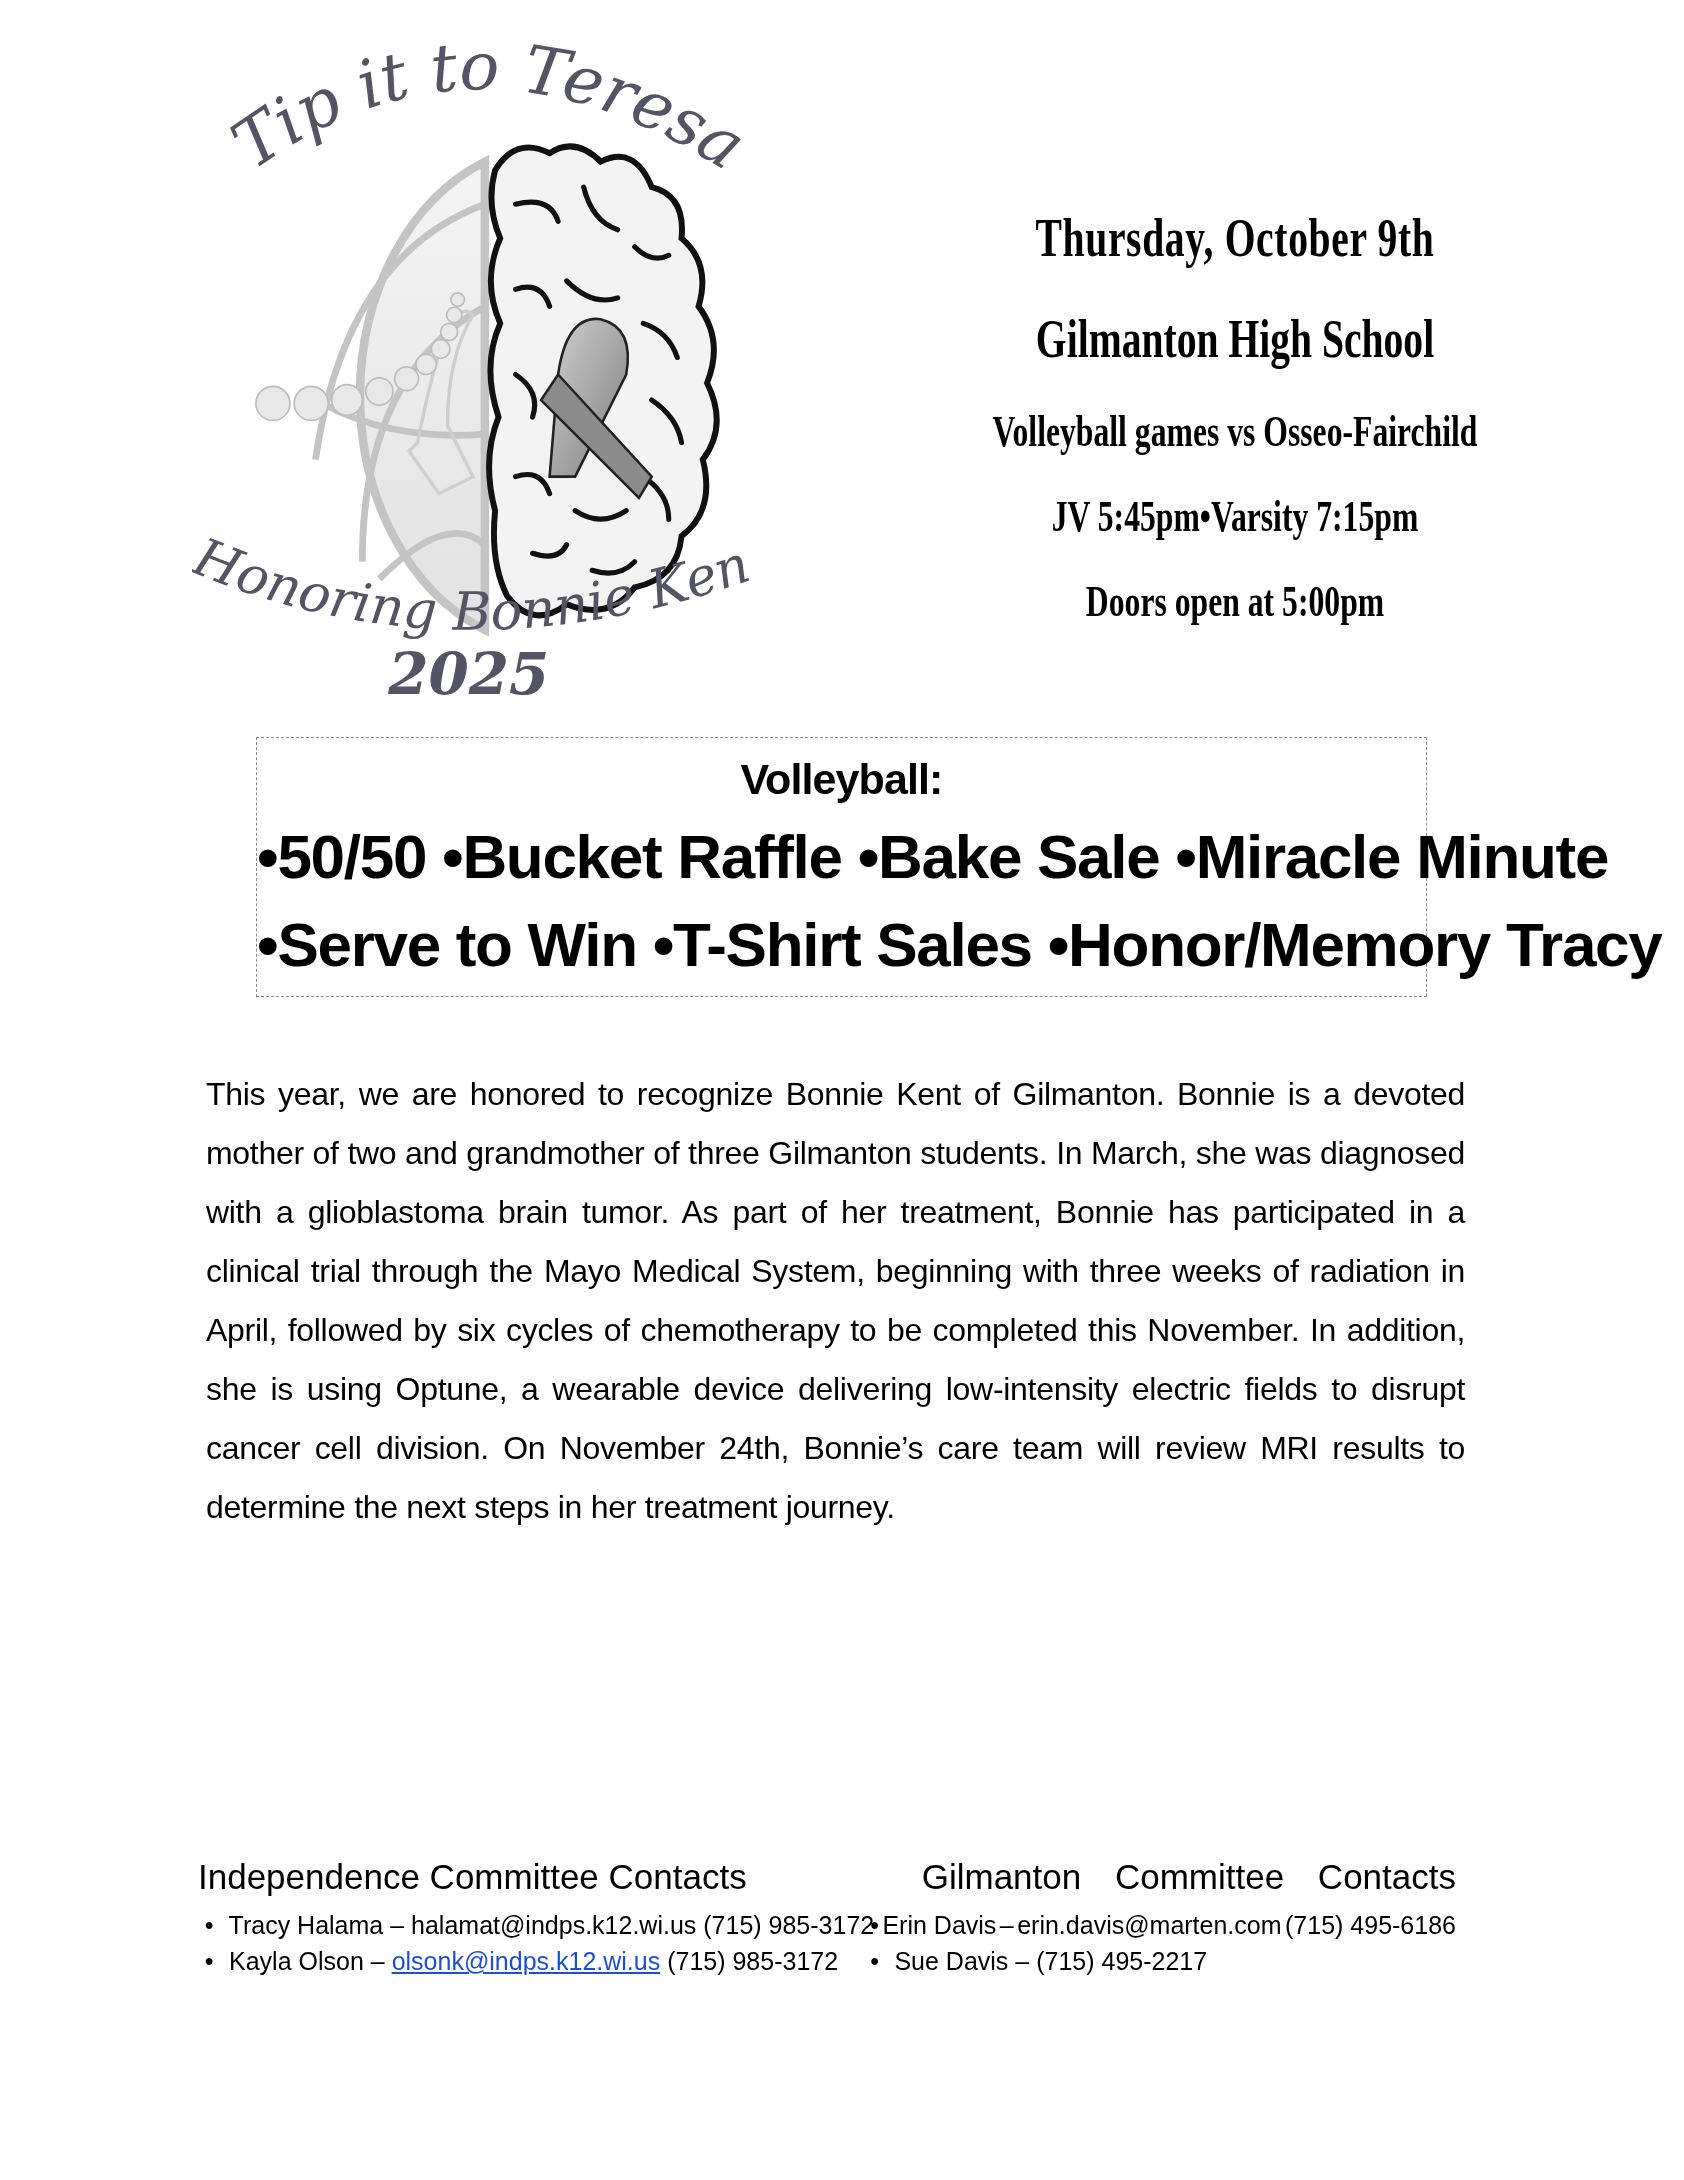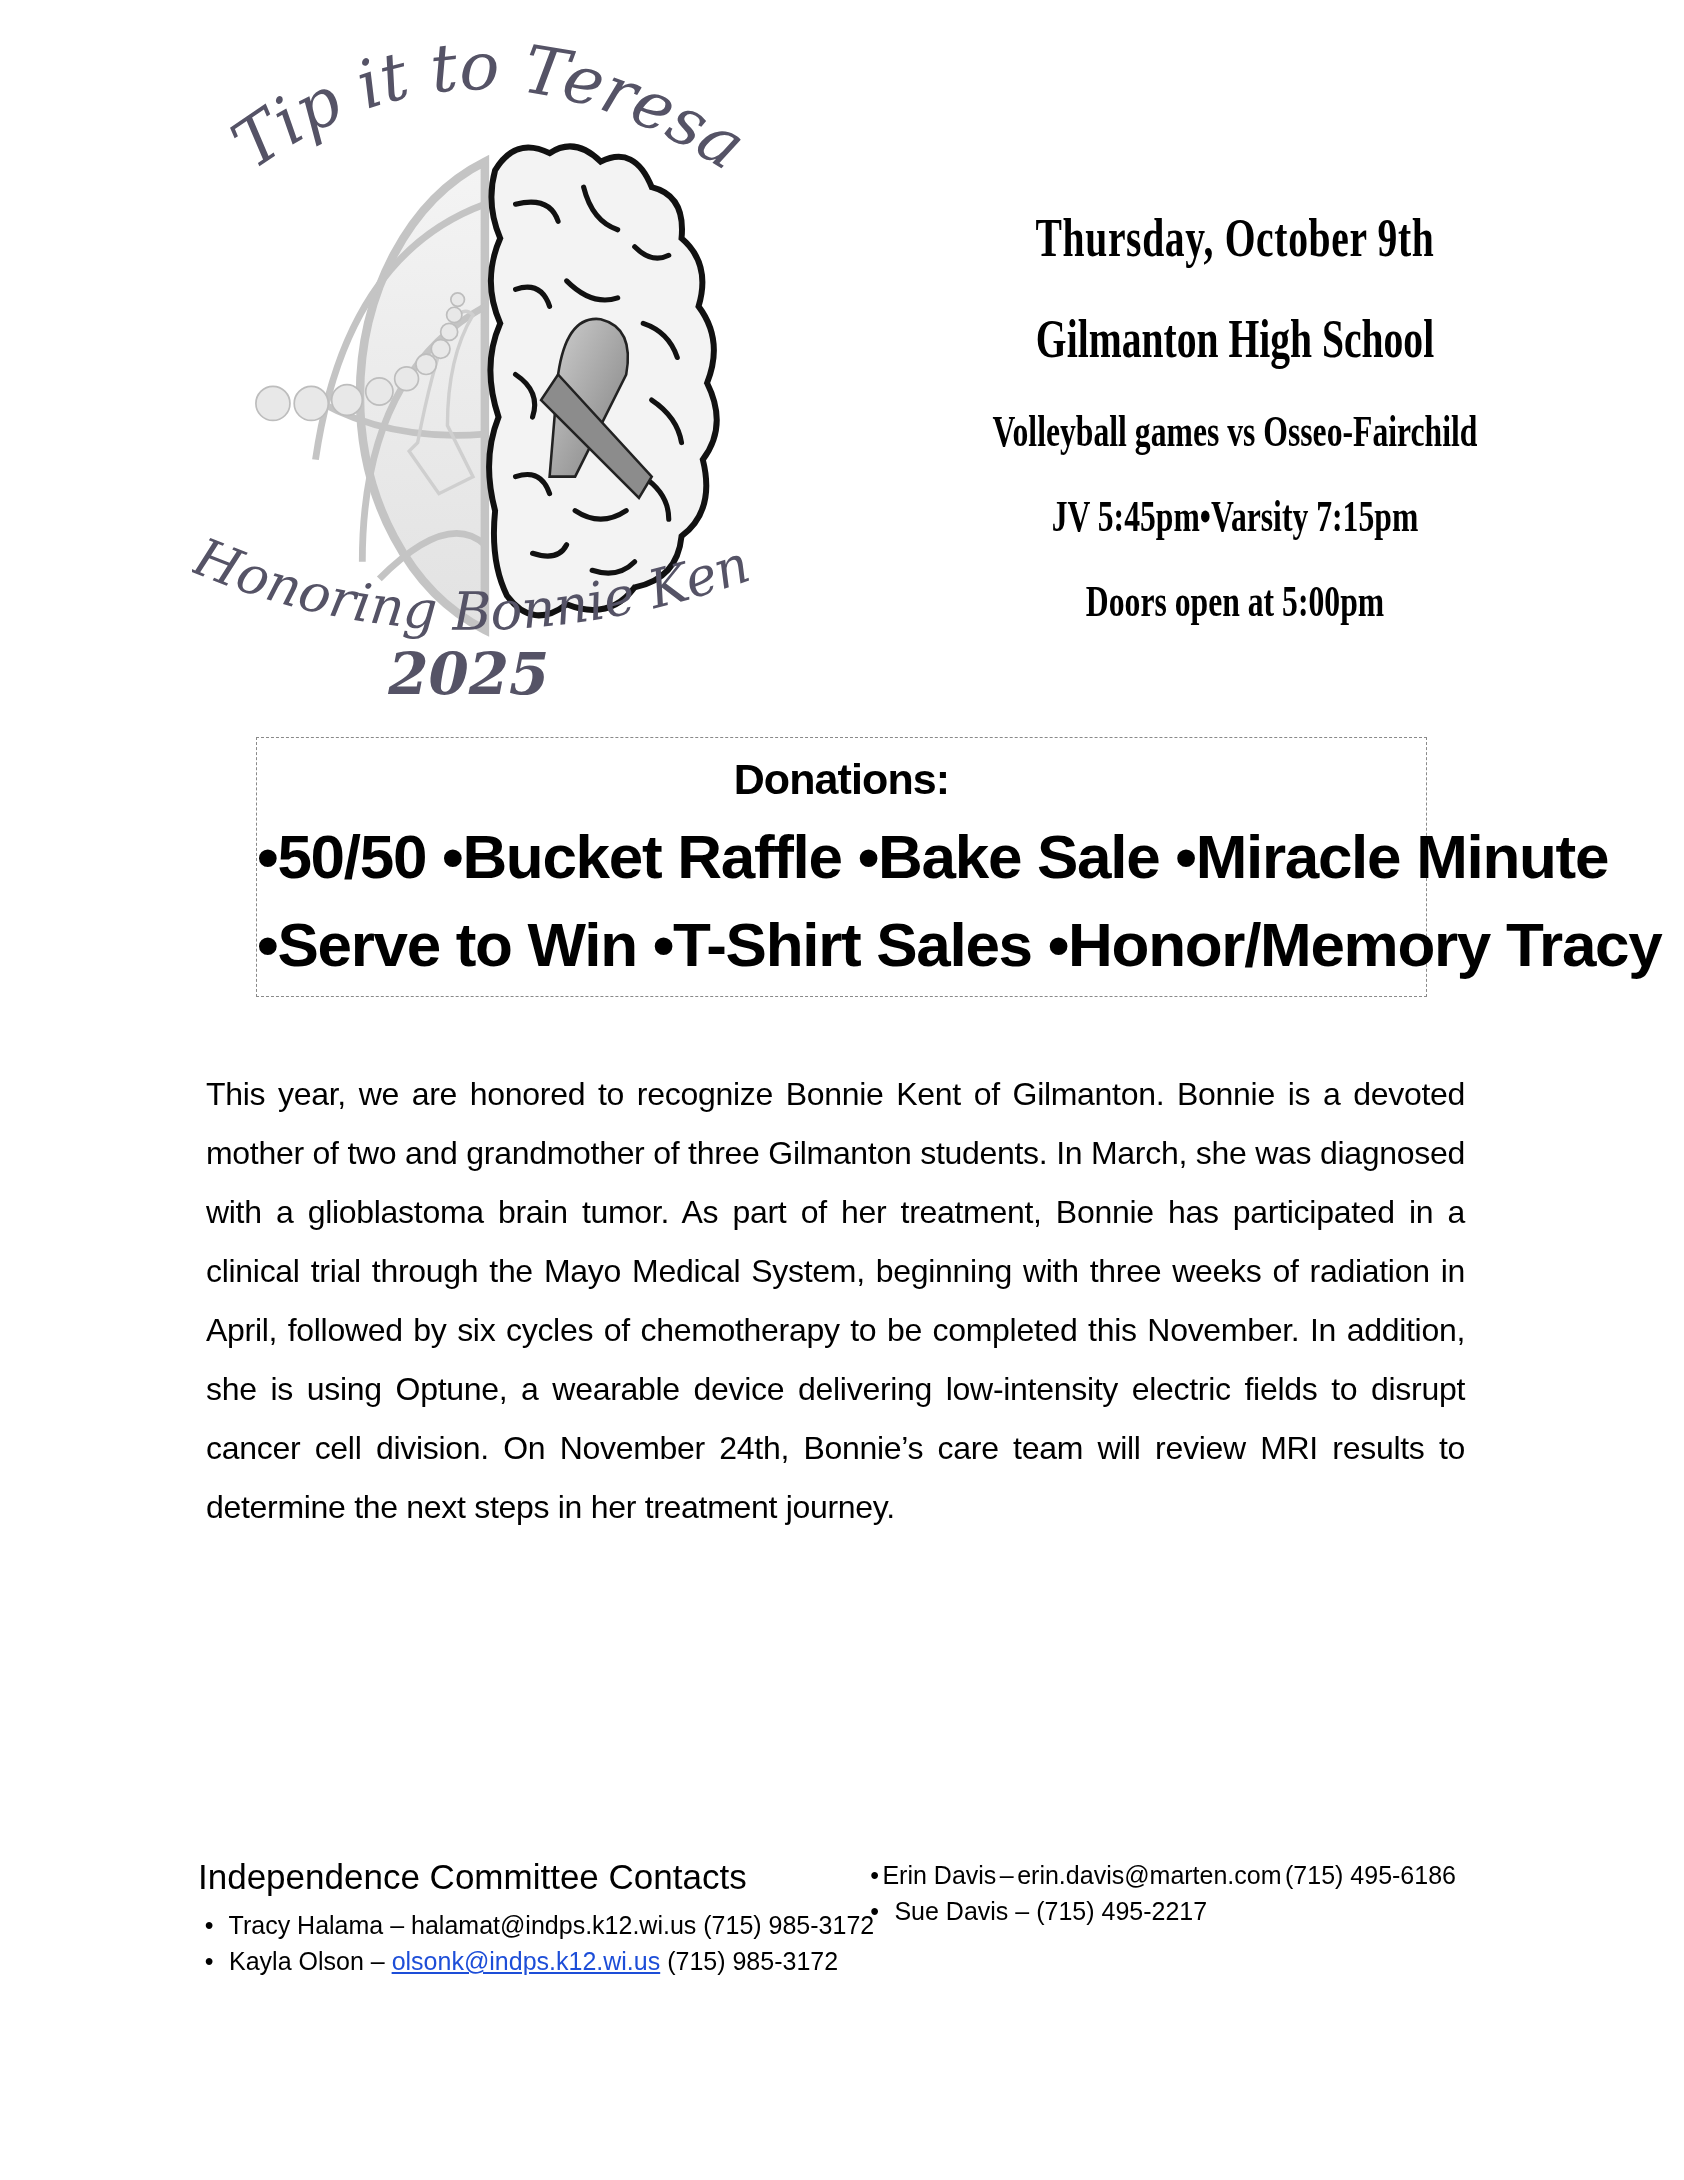--- a/index.html
+++ b/index.html
@@ -118,21 +118,21 @@
 
 <div class="event">
   <div class="l1">Thursday, October 9th</div>
   <div class="l2">Gilmanton High School</div>
   <div class="l3">Volleyball games vs Osseo-Fairchild</div>
   <div class="l4">JV 5:45pm•Varsity 7:15pm</div>
   <div class="l5">Doors open at 5:00pm</div>
 </div>
 
 <div class="activities">
-  <div class="title">Donations:</div>
+  <div class="title">Volleyball:</div>
   <div class="row">•50/50 •Bucket Raffle •Bake Sale •Miracle Minute</div>
   <div class="row">•Serve to Win •T-Shirt Sales •Honor/Memory Tracy</div>
 </div>
 
 <div class="body-text">
   <p>This year, we are honored to recognize Bonnie Kent of Gilmanton. Bonnie is a devoted mother of two and grandmother of three Gilmanton students. In March, she was diagnosed with a glioblastoma brain tumor. As part of her treatment, Bonnie has participated in a clinical trial through the Mayo Medical System, beginning with three weeks of radiation in April, followed by six cycles of chemotherapy to be completed this November. In addition, she is using Optune, a wearable device delivering low-intensity electric fields to disrupt cancer cell division. On November 24th, Bonnie’s care team will review MRI results to determine the next steps in her treatment journey.</p>
 </div>
 
 <div class="contacts left">
   <h3>Independence Committee Contacts</h3>
@@ -148,20 +148,21 @@
       <span class="bullet">•</span>
       <span>Kayla Olson</span>
       <span>–</span>
       <a class="link">olsonk@indps.k12.wi.us</a>
       <span>(715) 985-3172</span>
     </li>
   </ul>
 </div>
 
 <div class="contacts right">
+  <h3>Gilmanton Committee Contacts</h3>
   <ul>
     <li class="spread">
       <span>•</span>
       <span>Erin Davis</span>
       <span>–</span>
       <span>erin.davis@marten.com</span>
       <span>(715) 495-6186</span>
     </li>
     <li>
       <span class="bullet">•</span>

